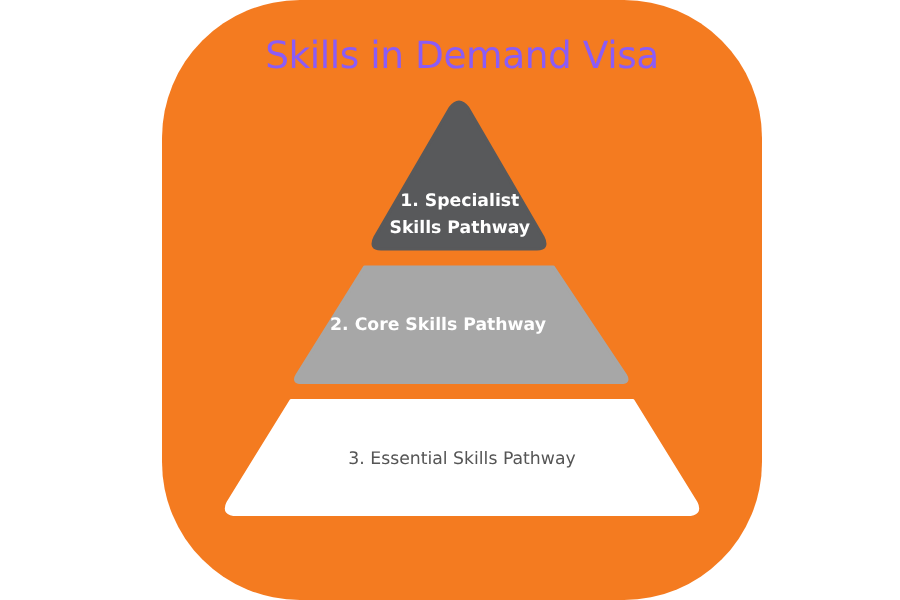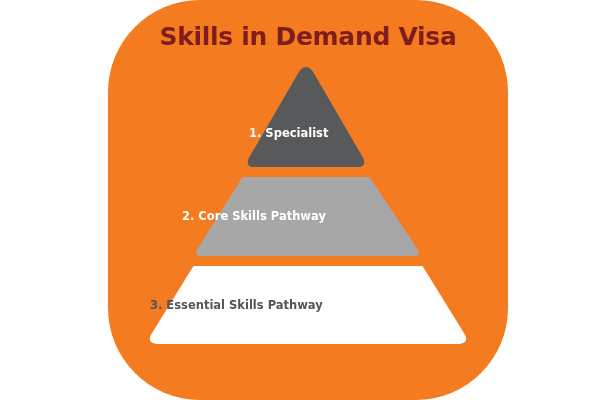--- a/index.html
+++ b/index.html
@@ -6,39 +6,40 @@
     body {
       width: 600px; height: 400px; background: #ffffff; position: relative; overflow: hidden;
       font-family: "DejaVu Sans", "Liberation Sans", sans-serif;
     }
     .card {
       position: absolute; left: 108px; top: 0; width: 400px; height: 400px;
       border-radius: 92px; background: #F47B20;
     }
     .title {
       position: absolute; left: 108px; top: 22px; width: 400px; text-align: center;
-      color: #7f1d1d; font-size: 25px; font-weight: bold; letter-spacing: -0.3px;
+      color: #8b5cf6; font-size: 25px; font-weight: normal; letter-spacing: -0.3px;
     }
     svg.pyramid { position: absolute; left: 0; top: 0; }
     .label {
-      position: absolute; text-align: left; font-size: 11.5px; font-weight: bold; line-height: 18px;
+      position: absolute; text-align: center; font-size: 11.5px; font-weight: bold; line-height: 18px;
     }
     .l1 { left: 249px; top: 124px; width: 115px; color: #ffffff; }
     .l2 { left: 182px; top: 207px; width: 220px; color: #ffffff; }
-    .l3 { left: 150px; top: 296px; width: 316px; color: #555555; font-weight: bold; }
+    .l3 { left: 150px; top: 296px; width: 316px; color: #555555; font-weight: normal; }
   </style>
 </head>
 <body>
 
 <div class="card"></div>
 <div class="title">Skills in Demand Visa</div>
 
 <svg class="pyramid" width="600" height="400" viewBox="0 0 600 400">
   <path d="M300,72 Q306,64 312,72 L362,158 Q366,166 358,166 L254,166 Q246,166 250,158 Z" fill="#58595B" stroke="#58595B" stroke-width="2" stroke-linejoin="round"></path>
   <path d="M243,178 L369,178 L417,250 Q420,255 414,255 L201,255 Q195,255 198,250 Z" fill="#A7A7A7" stroke="#A7A7A7" stroke-width="2" stroke-linejoin="round"></path>
   <path d="M194,267 L422,267 L464,335 Q468,343 458,343 L158,343 Q148,343 152,335 Z" fill="#FFFFFF" stroke="#FFFFFF" stroke-width="2" stroke-linejoin="round"></path>
 </svg>
 
 <div class="label l1">
   <div>1.  Specialist</div>
+  <div>Skills Pathway</div>
 </div>
 <div class="label l2">2. Core Skills Pathway</div>
 <div class="label l3">3. Essential Skills Pathway</div>
 
 </body></html>

